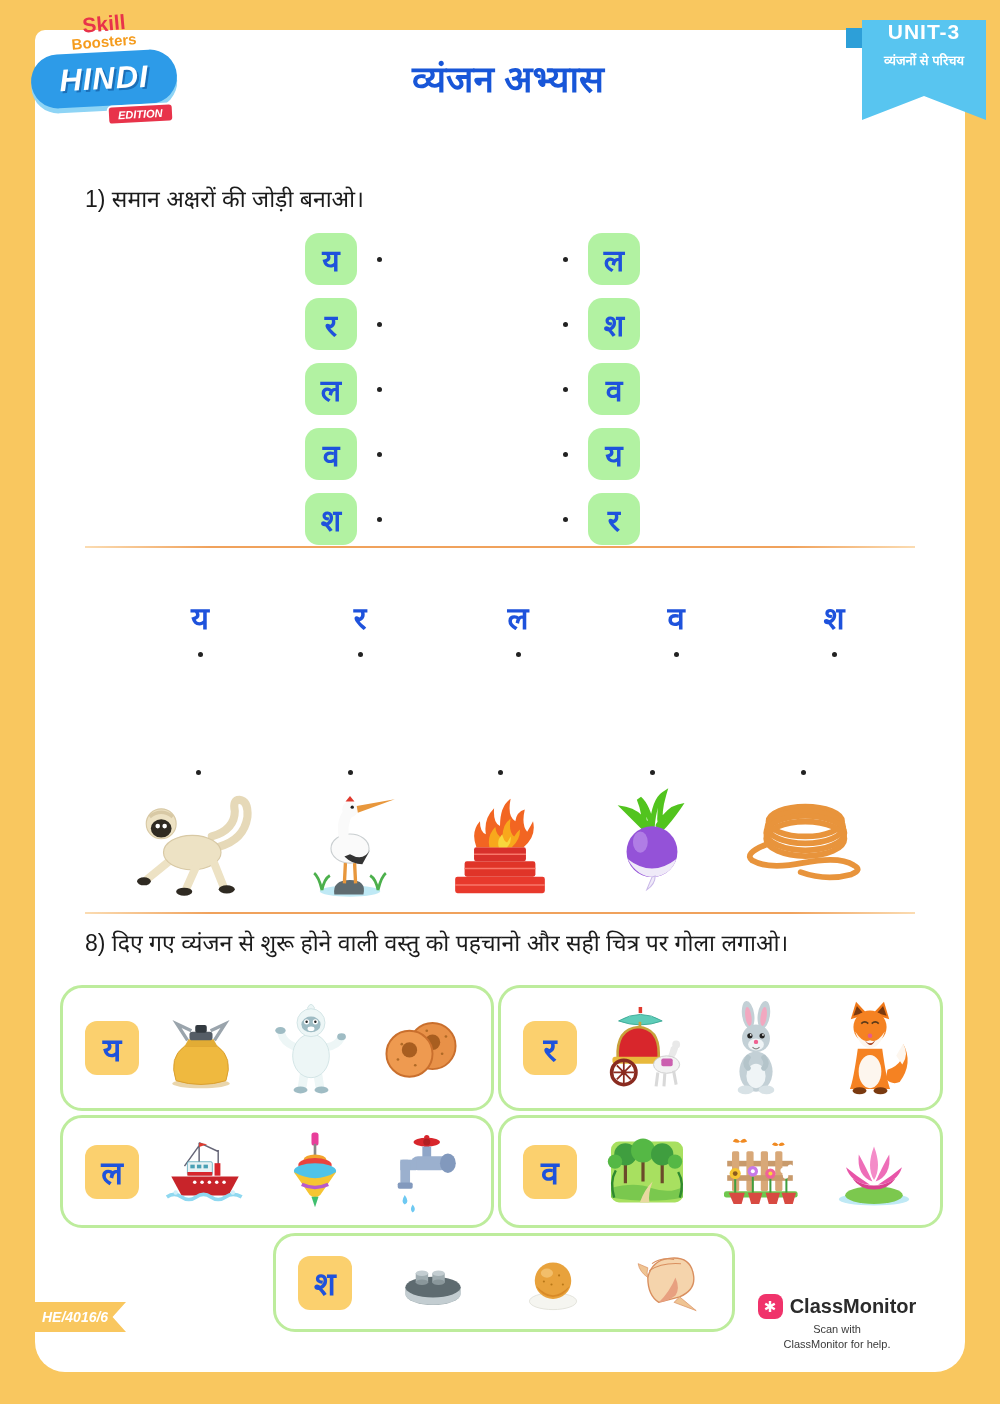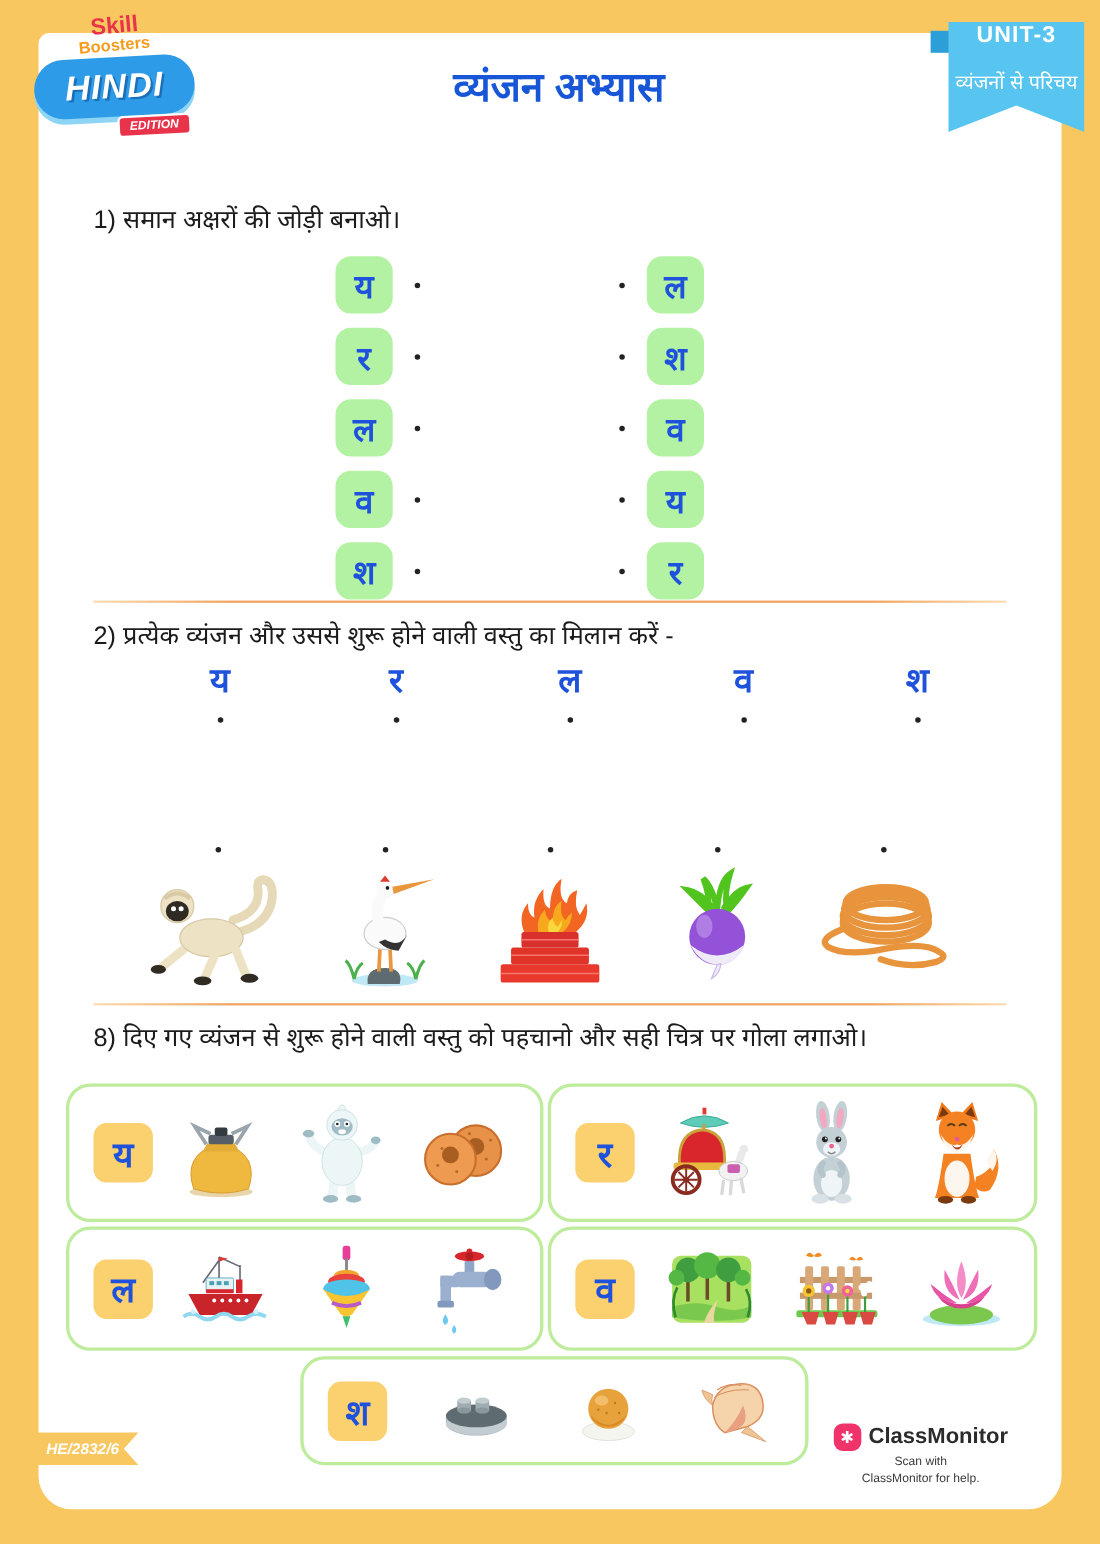--- a/index.html
+++ b/index.html
@@ -19,21 +19,21 @@
         display:flex;align-items:center;justify-content:center;box-shadow:0 5px 0 #8ED4F5;transform:rotate(-3deg)}
   .logo .hindi{color:#fff;font-weight:900;font-style:italic;font-size:31px;letter-spacing:1px;
         text-shadow:2px 2px 0 #1B6FB8}
   .logo .edition{position:absolute;right:8px;bottom:6px;background:#E8334A;color:#fff;font-size:11px;
         font-weight:800;font-style:italic;padding:2px 9px;border-radius:5px;border:2px solid #fff;transform:rotate(-3deg)}
   
   .unit-fold{position:absolute;left:846px;top:28px;width:24px;height:20px;background:#2D9FD8;z-index:3}
   .unit-ribbon{position:absolute;left:862px;top:20px;width:124px;height:100px;background:#58C5F0;
         clip-path:polygon(0 0,100% 0,100% 100%,50% 76%,0 100%);text-align:center;color:#fff;z-index:4}
   .unit-ribbon .u1{font-weight:800;font-size:21px;letter-spacing:1px;}
-  .unit-ribbon .u2{font-size:18px;font-weight:400;margin-top:18px}
+  .unit-ribbon .u2{font-size:13px;font-weight:700;margin-top:7px}
   
   .qhead{position:absolute;font-size:23px;color:#1B1B1B}
   
   .gbox{position:absolute;width:52px;height:52px;background:#B2F2A2;border-radius:14px;
         display:flex;align-items:center;justify-content:center;font-size:30px;font-weight:bold;color:#1E52DC}
   .ybox{width:54px;height:54px;background:#FBD06E;border-radius:12px;flex:none;
         display:flex;align-items:center;justify-content:center;font-size:32px;font-weight:bold;color:#1E52DC}
   .dot{position:absolute;width:5px;height:5px;background:#222;border-radius:50%}
   .divider{position:absolute;left:50px;width:830px;height:2px;
         background:linear-gradient(90deg,#FBDCB2,#F0A25C 15%,#F0A25C 85%,#FBDCB2)}
@@ -87,21 +87,20 @@
   <div class="dot" style="left:528px;top:487px"></div>
 
   <div class="gbox" style="left:553px;top:203px">ल</div>
   <div class="gbox" style="left:553px;top:268px">श</div>
   <div class="gbox" style="left:553px;top:333px">व</div>
   <div class="gbox" style="left:553px;top:398px">य</div>
   <div class="gbox" style="left:553px;top:463px">र</div>
 
   <div class="divider" style="top:516px"></div>
 
-  <div class="qhead" style="left:50px;top:530px">2) प्रत्येक व्यंजन और उससे शुरू होने वाली वस्तु का मिलान करें -</div>
 
   <div class="s2letter" style="left:165px;top:566px">य</div>
   <div class="s2letter" style="left:325px;top:566px">र</div>
   <div class="s2letter" style="left:483px;top:566px">ल</div>
   <div class="s2letter" style="left:641px;top:566px">व</div>
   <div class="s2letter" style="left:799px;top:566px">श</div>
 
   <div class="dot" style="left:163px;top:622px"></div>
   <div class="dot" style="left:323px;top:622px"></div>
   <div class="dot" style="left:481px;top:622px"></div>
@@ -456,21 +455,21 @@
   </div>
   <div class="edition">EDITION</div>
 </div>
 
 <div class="unit-fold"></div>
 <div class="unit-ribbon">
   <div class="u1">UNIT-3</div>
   <div class="u2">व्यंजनों से परिचय</div>
 </div>
 
-<div class="code-ribbon">HE/2832/6</div>
+<div class="code-ribbon">HE/4016/6</div>
 
 <div class="cm">
   <div class="cm-top">
     <span class="cm-icon">✱</span>
     <span class="cm-name">ClassMonitor</span>
   </div>
   <div class="cm-sub">
     <span>Scan with</span><br>
     <span>ClassMonitor for help.</span>
   </div>

